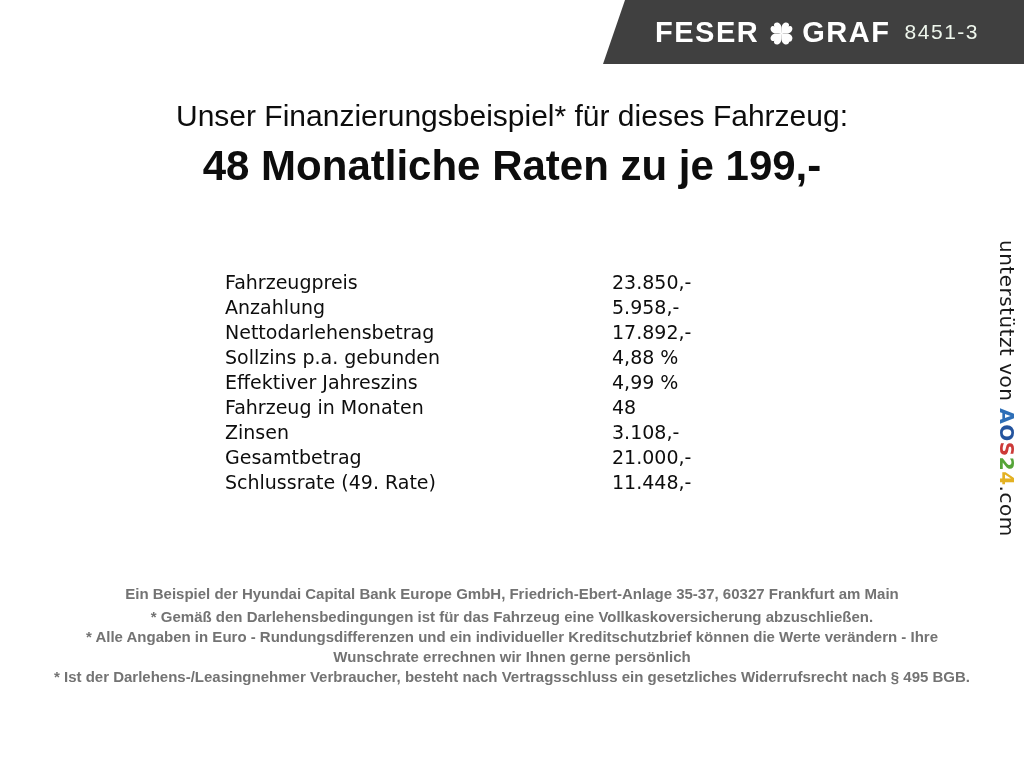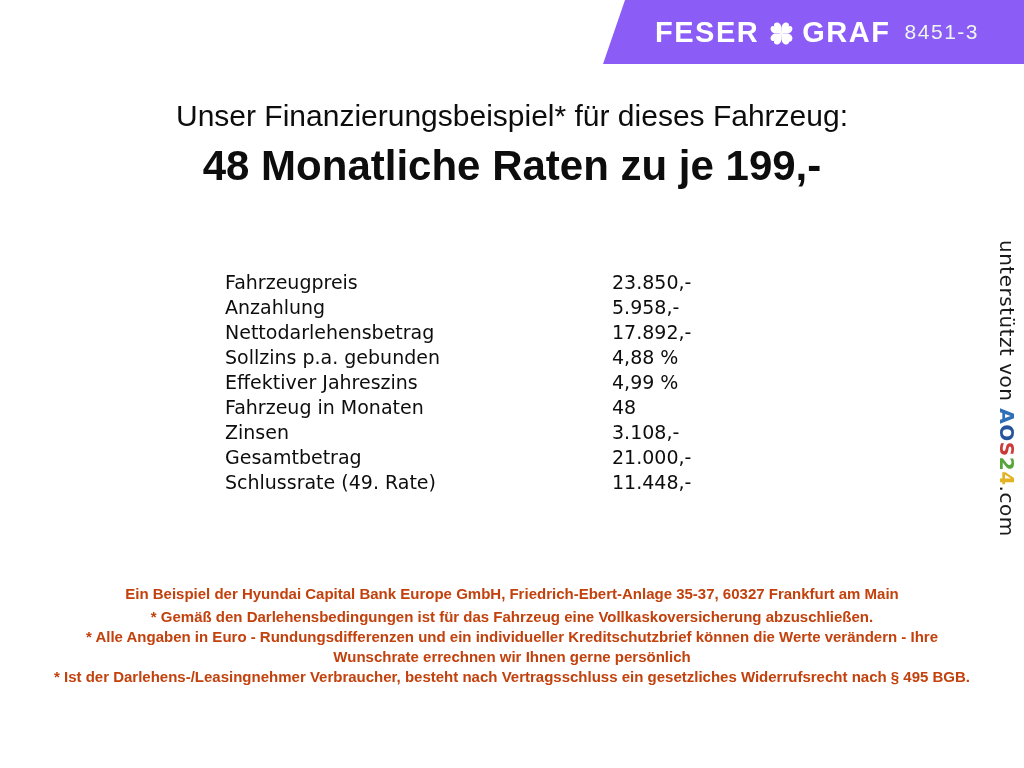--- a/index.html
+++ b/index.html
@@ -91,30 +91,30 @@
   .credit .logo-suffix { color: #1a1a1a; }
 
   
   .footer {
     position: absolute;
     top: 584px; left: 0;
     width: 1024px;
     text-align: center;
     font-weight: 700;
     font-size: 15px;
-    color: #c2410c;
+    color: #737373;
   }
   .bank-line { line-height: 19px; margin: 0 auto; max-width: 960px; }
   .notes { margin-top: 4px; }
   .note { line-height: 20px; max-width: 935px; margin: 0 auto; }
 </style>
 </head>
 <body>
 
-<div class="banner" style="background: #8b5cf6;">
+<div class="banner" style="background: #404040;">
   <div class="brand">
     <span>FESER</span>
     <svg class="clover" viewBox="-22 -22 44 44">
       <g fill="#ffffff">
         <path transform="rotate(45)" d="M0 1 C -2 -3 -8 -6 -8 -11 C -8 -16 -4 -18 -1.5 -16.5 C -0.5 -16 0 -15 0 -14 C 0 -15 0.5 -16 1.5 -16.5 C 4 -18 8 -16 8 -11 C 8 -6 2 -3 0 1 Z"></path>
         <path transform="rotate(135)" d="M0 1 C -2 -3 -8 -6 -8 -11 C -8 -16 -4 -18 -1.5 -16.5 C -0.5 -16 0 -15 0 -14 C 0 -15 0.5 -16 1.5 -16.5 C 4 -18 8 -16 8 -11 C 8 -6 2 -3 0 1 Z"></path>
         <path transform="rotate(225)" d="M0 1 C -2 -3 -8 -6 -8 -11 C -8 -16 -4 -18 -1.5 -16.5 C -0.5 -16 0 -15 0 -14 C 0 -15 0.5 -16 1.5 -16.5 C 4 -18 8 -16 8 -11 C 8 -6 2 -3 0 1 Z"></path>
         <path transform="rotate(315)" d="M0 1 C -2 -3 -8 -6 -8 -11 C -8 -16 -4 -18 -1.5 -16.5 C -0.5 -16 0 -15 0 -14 C 0 -15 0.5 -16 1.5 -16.5 C 4 -18 8 -16 8 -11 C 8 -6 2 -3 0 1 Z"></path>
       </g>
       <path d="M2 4 C 4 10 9 12 13 10" stroke="#ffffff" stroke-width="2.6" fill="none" stroke-linecap="round"></path>

